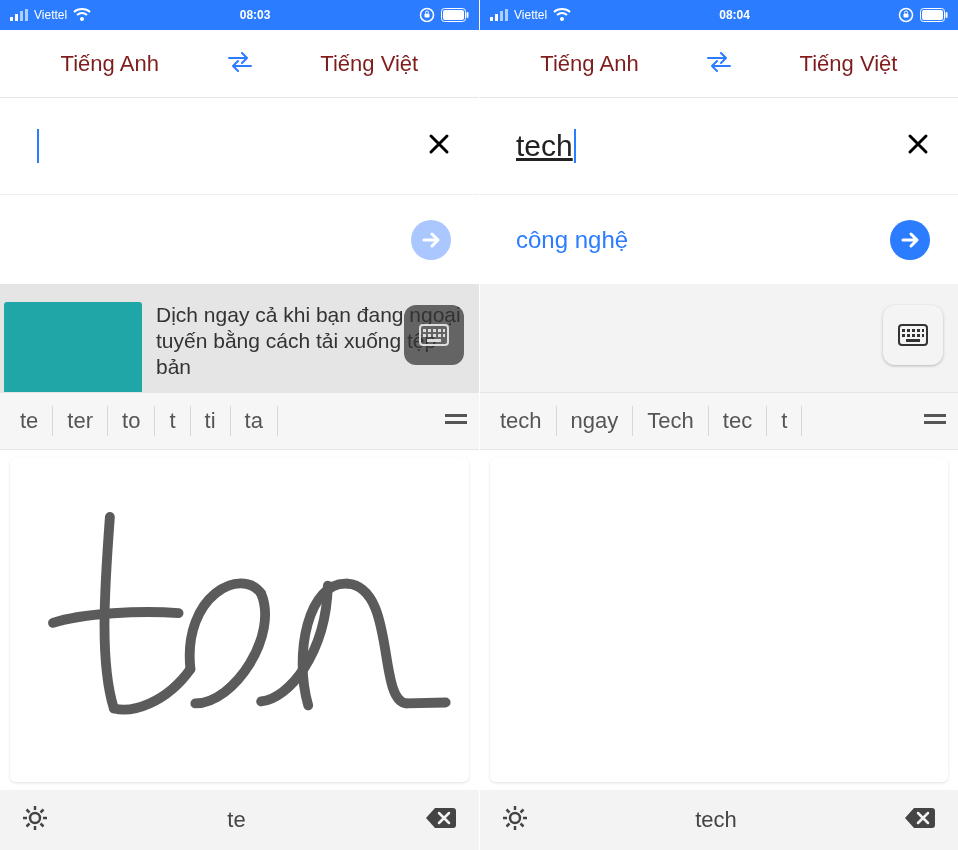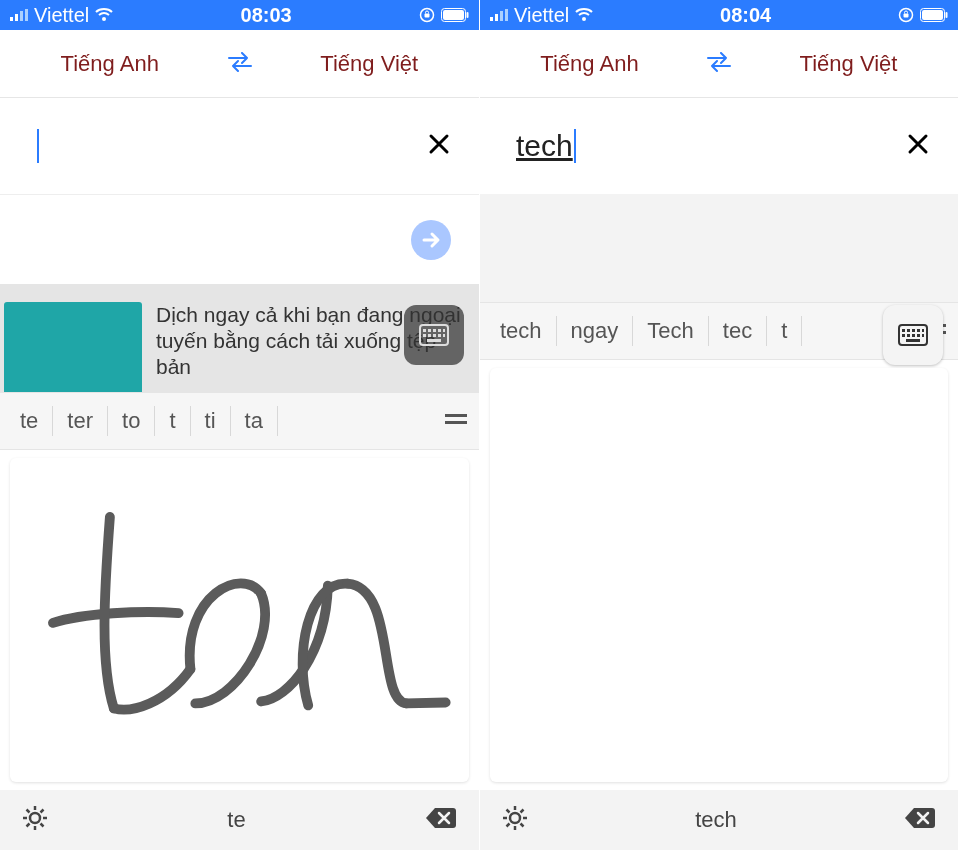--- a/index.html
+++ b/index.html
@@ -1,21 +1,21 @@
 <!DOCTYPE html>
 <html><head>
 <meta charset="utf-8">
 <style>
   * { box-sizing: border-box; margin: 0; padding: 0; }
   body { font-family: -apple-system, "Helvetica Neue", Arial, sans-serif; background: #f3f3f3; width: 958px; height: 850px; overflow: hidden; }
   .wrap { display: flex; width: 958px; height: 850px; }
   .screen { width: 479px; height: 850px; display: flex; flex-direction: column; background: #fff; position: relative; }
   .screen + .screen { border-left: 1px solid #fff; }
 
-  .statusbar { background: #2b7cff; color: #fff; height: 30px; display: flex; align-items: center; justify-content: space-between; padding: 15px 10px; font-size: 20px; font-weight: 500; }
+  .statusbar { background: #2b7cff; color: #fff; height: 30px; display: flex; align-items: center; justify-content: space-between; padding: 15px 10px; font-size: 12px; font-weight: 500; }
   .sb-left, .sb-right { display: flex; align-items: center; gap: 6px; }
   .sb-right svg, .sb-left svg { display: block; }
 
   .langbar { display: flex; align-items: center; justify-content: space-around; height: 68px; border-bottom: 1px solid #e6e6e6; }
   .langbar .lang { color: #7f1d1d; font-size: 22px; font-weight: 400; flex: 1; text-align: center; }
   .swap { color: #2b7cff; width: 40px; text-align: center; }
 
   .inputrow { display: flex; align-items: center; height: 96px; padding: 0 28px 0 36px; position: relative; }
   .inputrow .textin { flex: 1; font-size: 30px; color: #222; display: flex; align-items: center; }
   .cursor { display: inline-block; width: 2px; height: 34px; background: #2b7cff; margin-left: 1px; vertical-align: middle; }
@@ -240,20 +240,28 @@
         <span class="underline">tech</span>
           <span class="cursor"></span>
       </div>
       <div class="clear">
         <svg width="24" height="24" viewBox="0 0 24 24">
             <path d="M4 4 L20 20 M20 4 L4 20" stroke="#000" stroke-width="3" stroke-linecap="round"></path>
           </svg>
       </div>
     </div>
 
+    <div class="resrow">
+      <div class="restext">công nghệ</div>
+      <div class="goarrow solid">
+        <svg width="22" height="22" viewBox="0 0 22 22">
+            <path d="M4 11 H17 M12 5 L18 11 L12 17" stroke="#fff" stroke-width="3" fill="none" stroke-linecap="round" stroke-linejoin="round"></path>
+          </svg>
+      </div>
+    </div>
 
     <div class="fillgrey"></div>
 
     <div class="kbdfab light">
       <svg width="30" height="22" viewBox="0 0 30 22">
           <rect x="1" y="1" width="28" height="20" rx="3" stroke="#333" stroke-width="2" fill="none"></rect>
           <rect x="4" y="5" width="3" height="3" fill="#333"></rect>
           <rect x="9" y="5" width="3" height="3" fill="#333"></rect>
           <rect x="14" y="5" width="3" height="3" fill="#333"></rect>
           <rect x="19" y="5" width="3" height="3" fill="#333"></rect>

